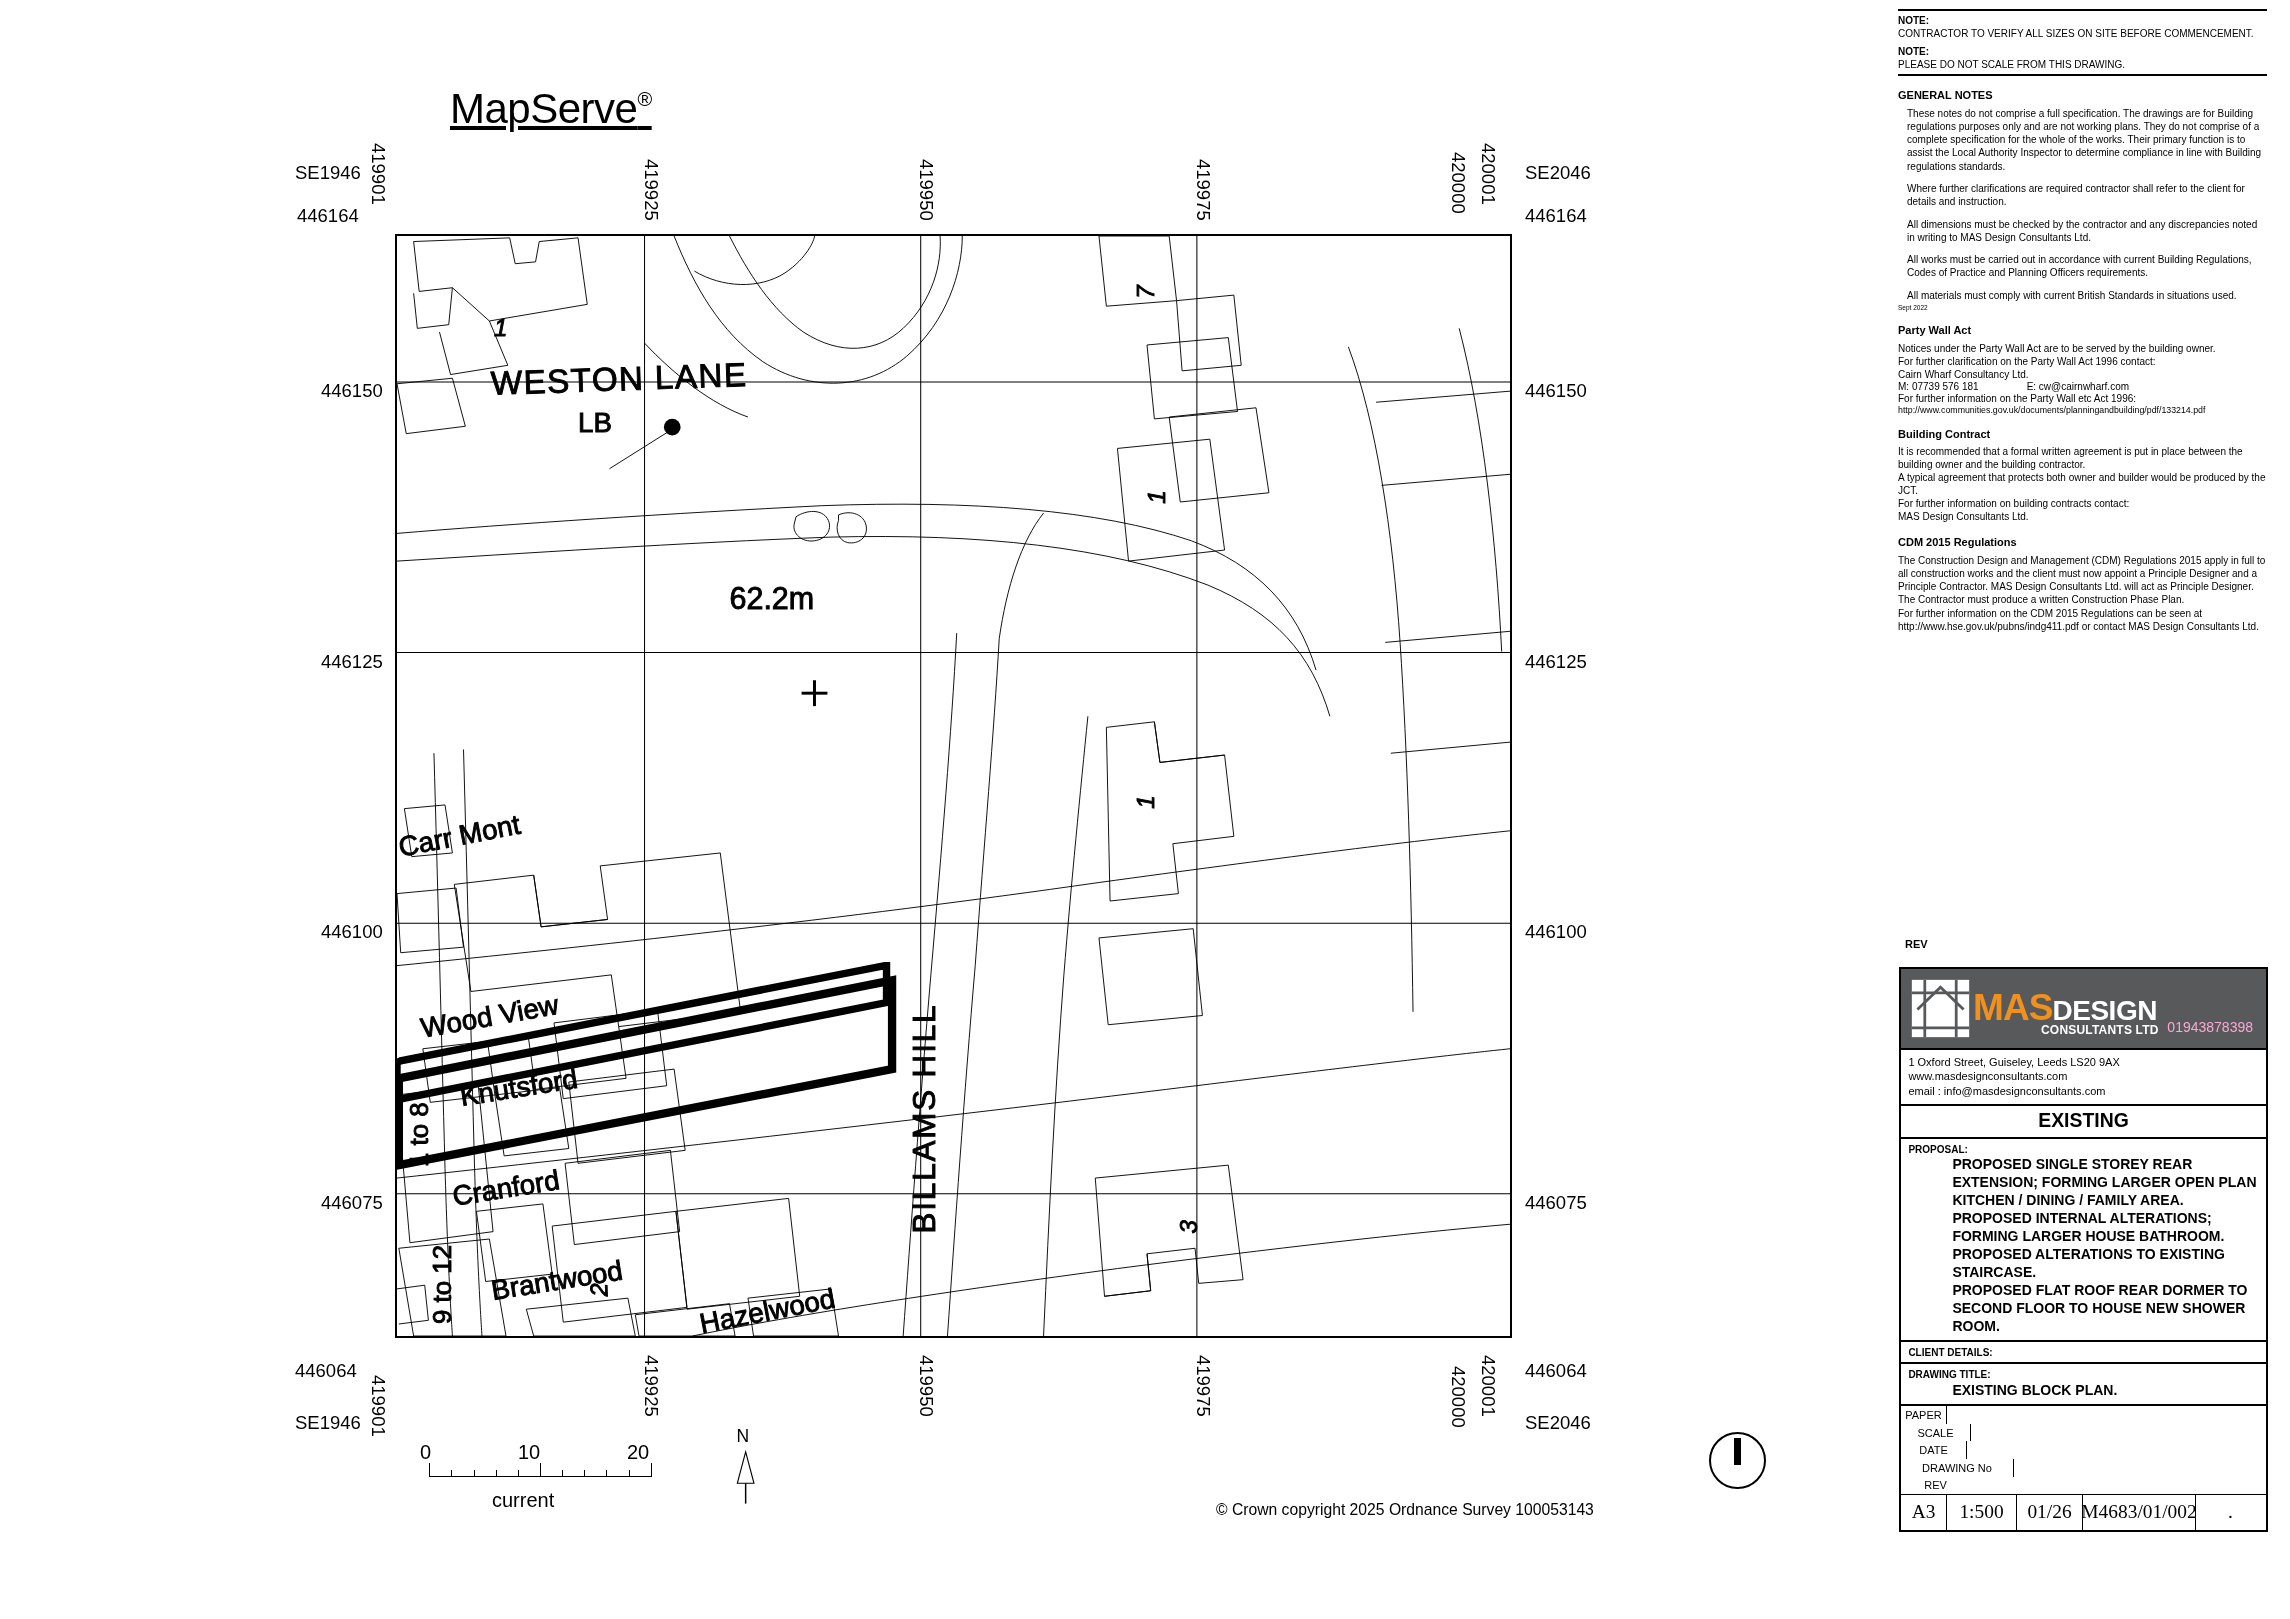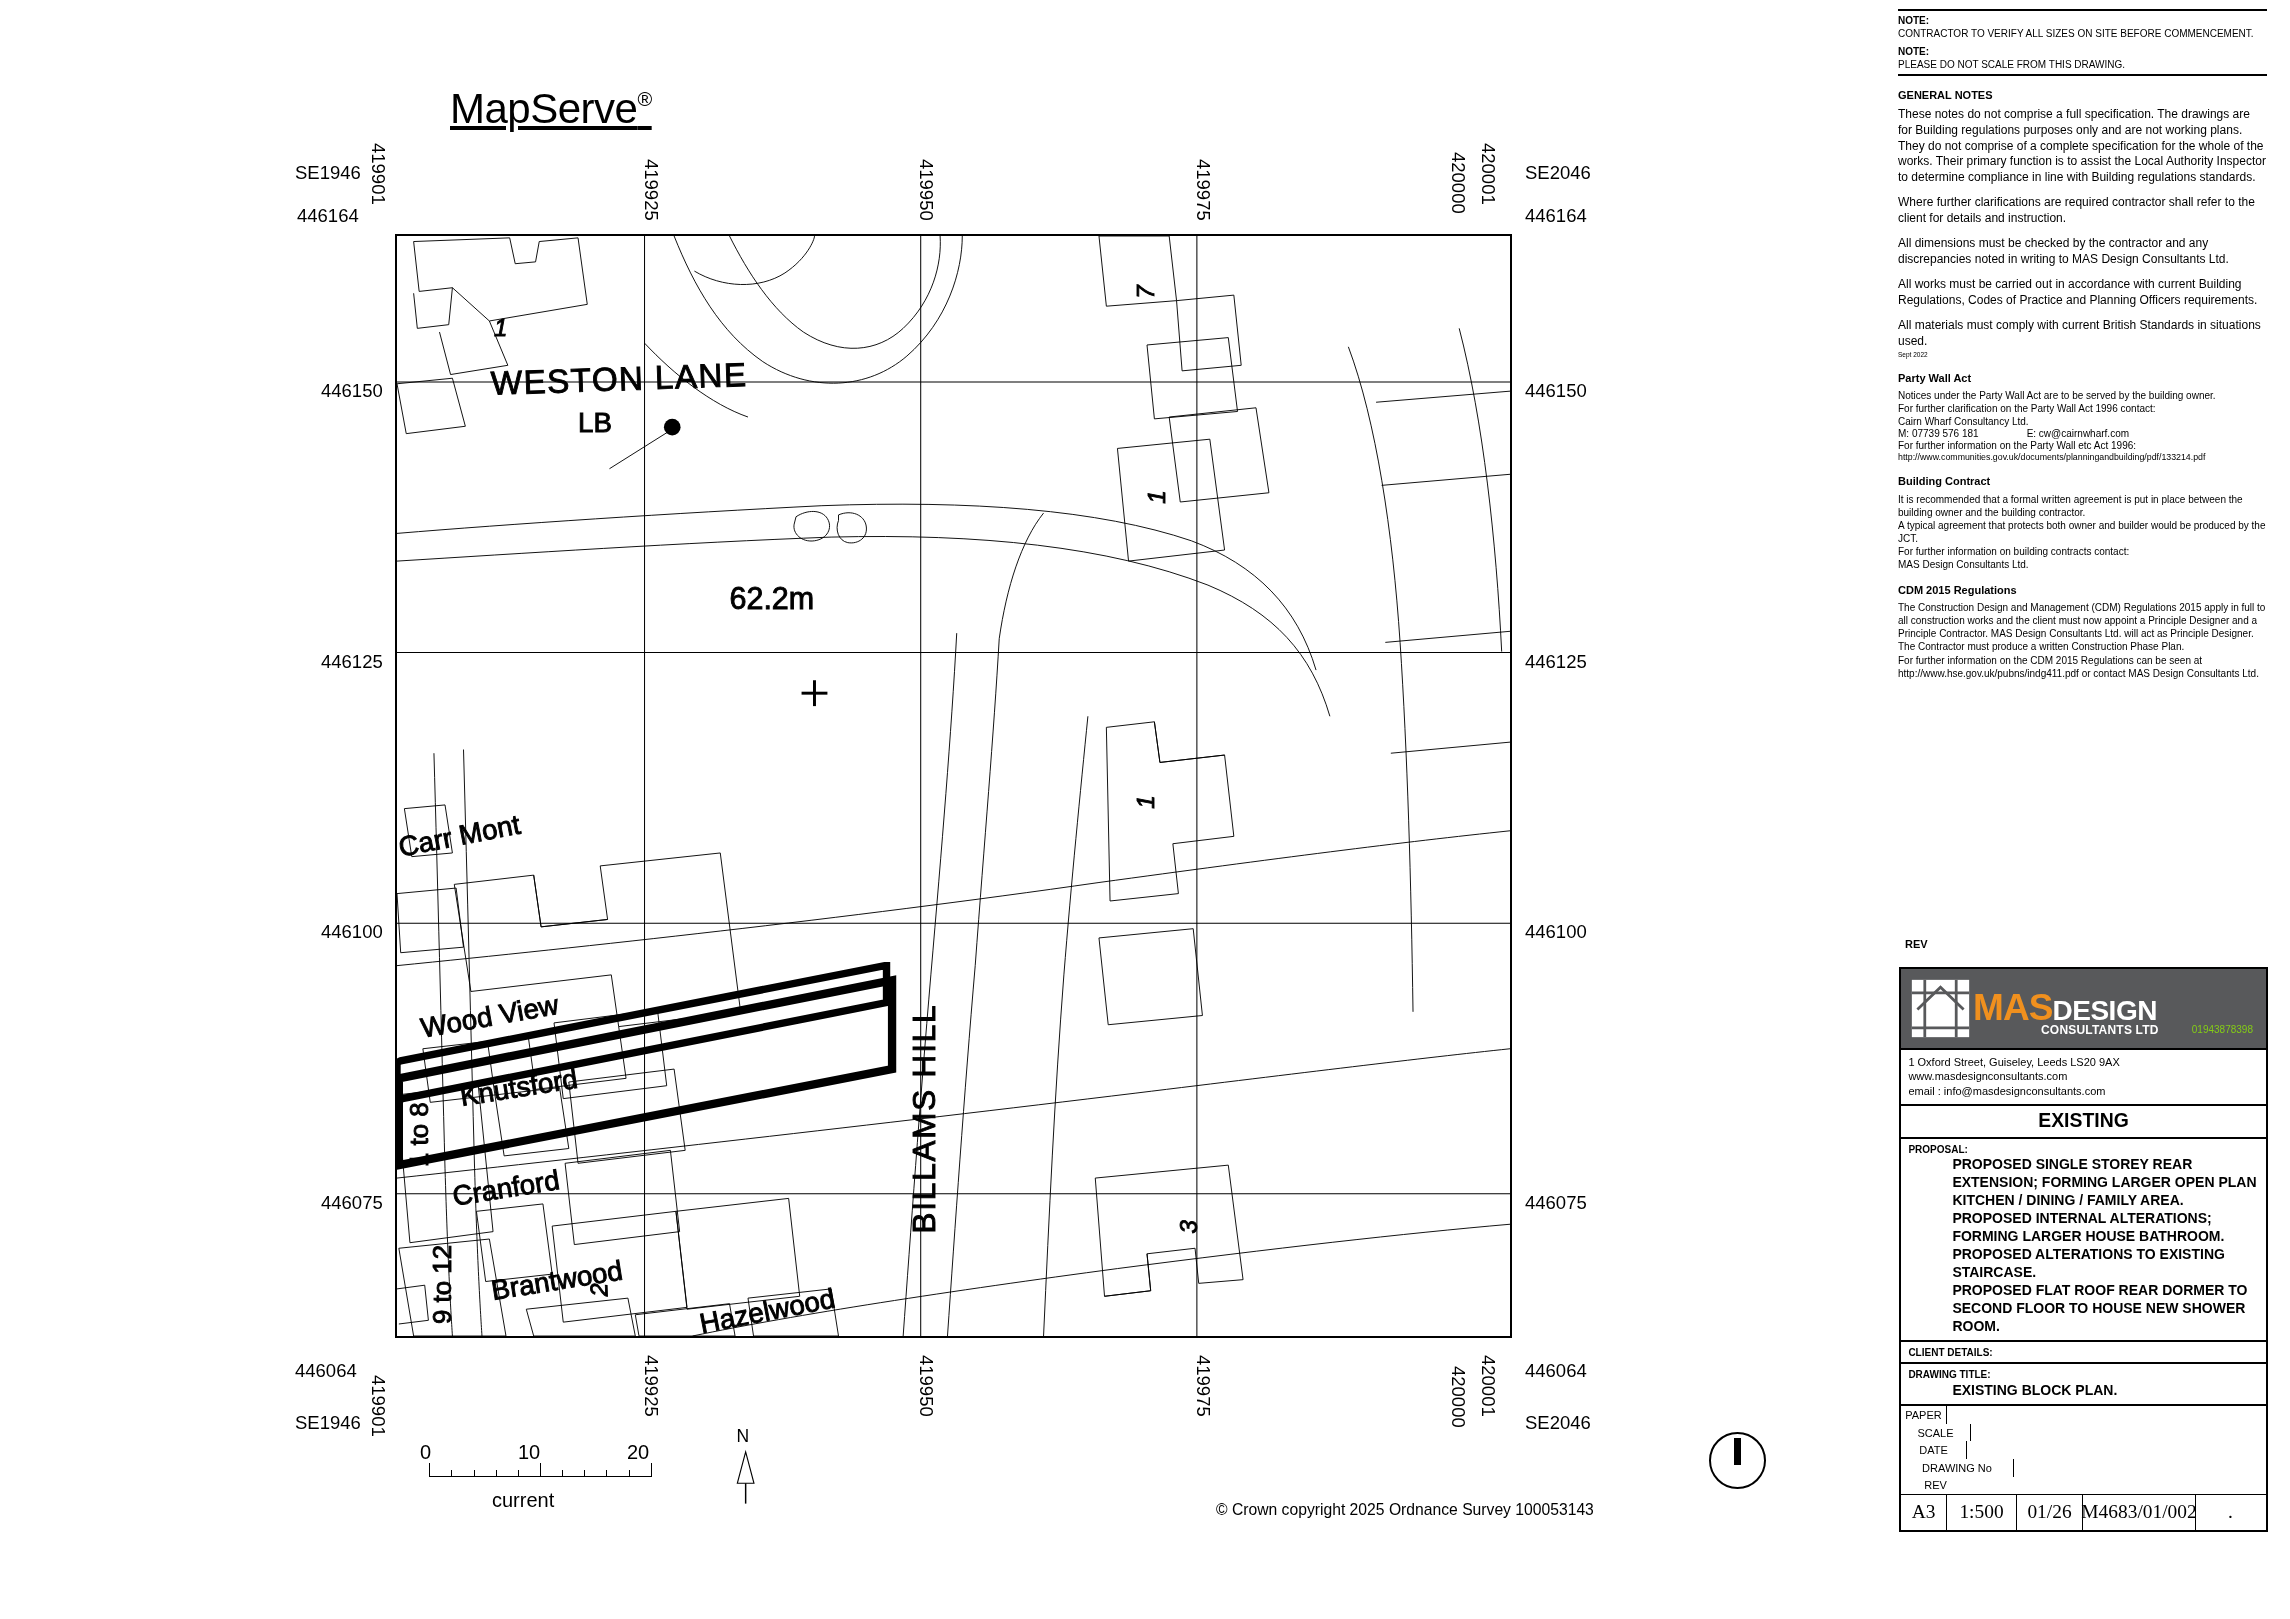--- a/index.html
+++ b/index.html
@@ -124,21 +124,21 @@
   
   #notes-col {
     position: absolute;
     left: 1898px; top: 6px;
     width: 369px;
   }
   .rule-thick { height: 2.3px; background:#000; margin: 2.8px 0 3.7px 0; }
   .note-head { font-size: 10px; font-weight: bold; line-height: 1.25; }
   .note-body { font-size: 10px; line-height: 1.3; }
   .sec-head { font-size: 11px; font-weight: bold; margin-top: 13px; margin-bottom: 5.5px;}
-  .para { font-size: 12px; line-height: 1.32; margin-bottom: 9.2px; }
+  .para { font-size: 10px; line-height: 1.32; margin-bottom: 9.2px; margin-left: 9px; }
   .para.tight { margin-bottom: 1.8px; }
   .tiny { font-size: 6.5px; line-height: 1.2; }
   .url { font-size: 8.8px; }
   .contactrow { font-size: 10px; }
   .contactrow .sp { display:inline-block; width: 48px; }
 
   
   #rev-label {
     position: absolute;
     left: 1905px; top: 938px;
@@ -178,21 +178,21 @@
   }
   #logo-sub {
     position: absolute;
     left: 140px; top: 54px;
     font-size: 12px; font-weight: bold; color: #ffffff;
     letter-spacing: 0.2px;
   }
   #logo-phone {
     position: absolute;
     right: 13px; bottom: 13px;
-    font-size: 10px; color: #84cc16; margin-top: 16px;
+    font-size: 14px; color: #f9a8d4; margin-top: 16px;
   }
   .tb-row { border-top: 2.3px solid #000; padding: 4.6px 7.4px; }
   .addr-line { font-size: 11px; line-height: 1.35; }
   #existing-band {
     border-top: 2.3px solid #000;
     text-align: center;
     font-size: 19.4px; font-weight: bold;
     padding: 3.7px 0 4.6px 0;
   }
   .field-label { font-size: 10px; font-weight: bold; }

